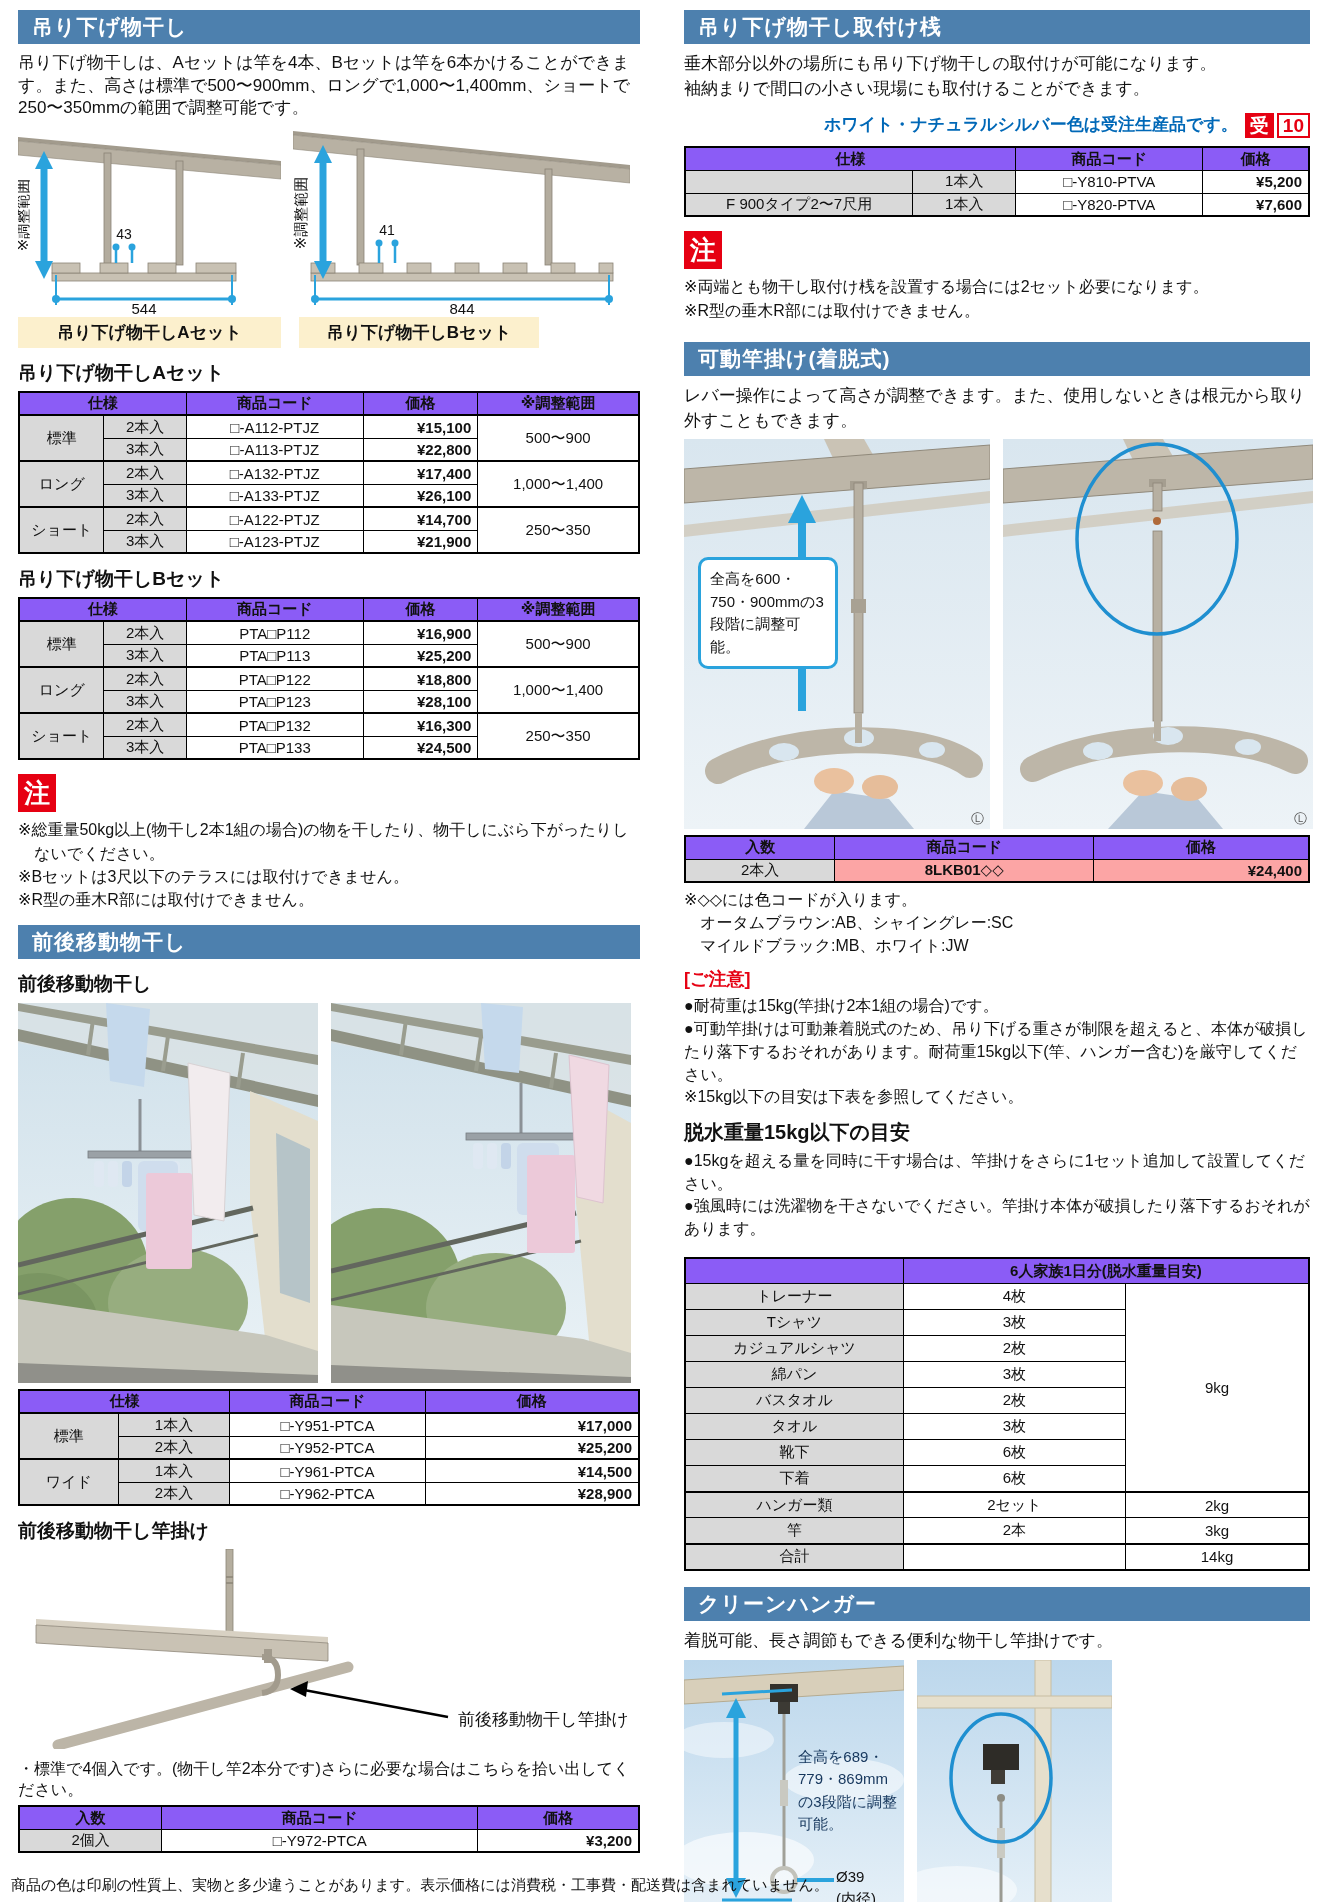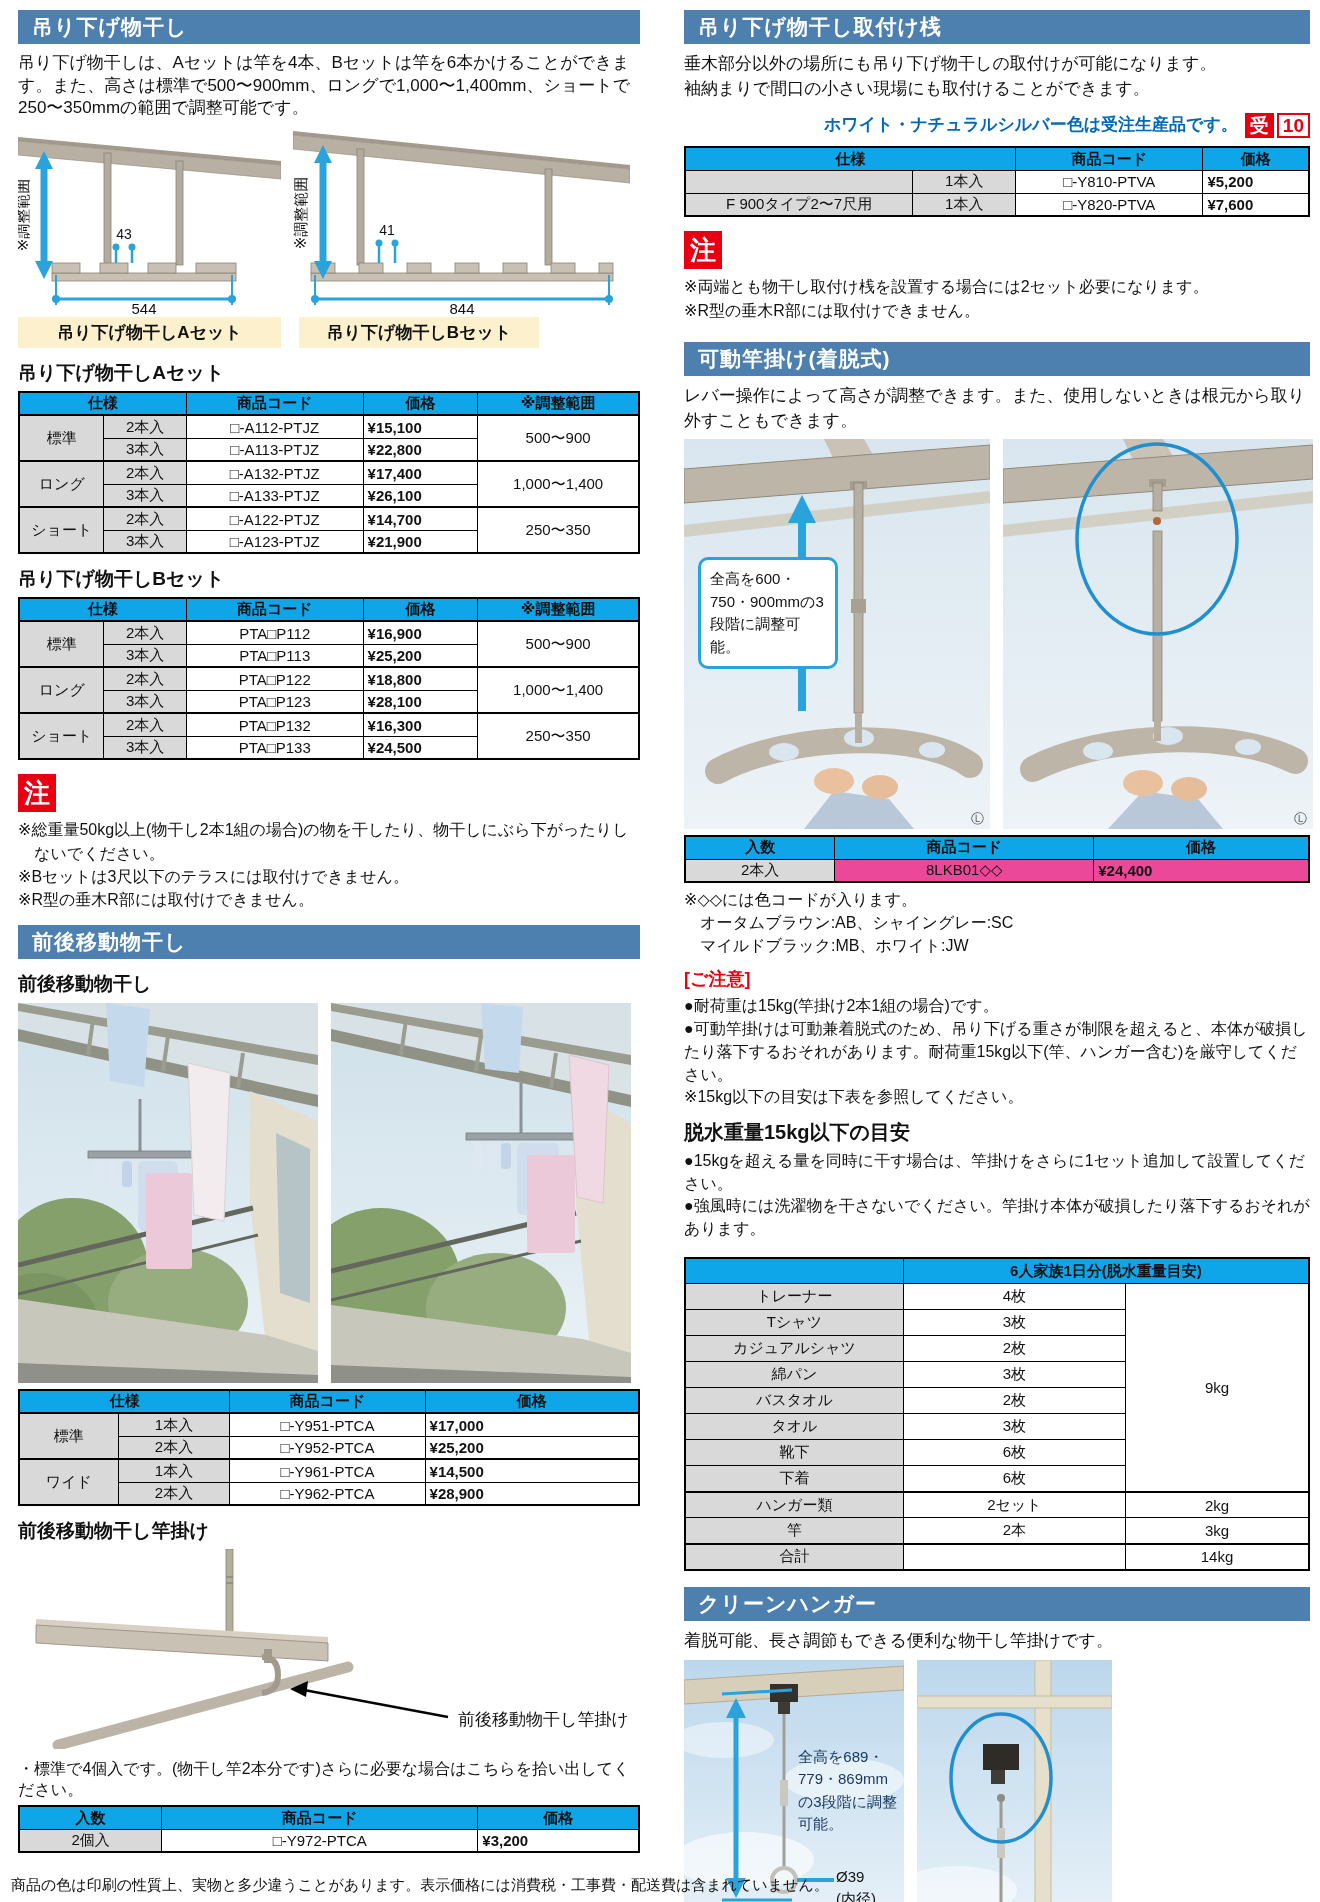--- a/index.html
+++ b/index.html
@@ -9,25 +9,25 @@
   .col-left{left:18px;width:622px;}
   .col-right{left:684px;width:626px;}
   .sec-head{background:#4d80ae;color:#fff;font-weight:bold;font-size:21px;
             padding:5px 0 5px 14px;letter-spacing:1px;line-height:1.15;}
   .intro{font-size:17px;line-height:1.32;margin:8px 0 6px 0;}
   .intro2{font-size:17px;line-height:1.45;margin:8px 0 6px 0;}
   h3.sub{font-size:19px;margin:12px 0 5px 0;font-weight:bold;}
   
   .ptable{border-collapse:collapse;width:100%;font-size:15px;border:2px solid #000;table-layout:fixed;margin:2px 0;}
   .ptable th,.ptable td{border:1px solid #000;padding:1px 4px;text-align:center;height:23px;box-sizing:border-box;overflow:hidden;}
-  .ptable th{background:#0ea5e9;font-weight:bold;}
+  .ptable th{background:#8b5cf6;font-weight:bold;}
   .ptable td.g{background:#d9d9d9;}
-  .ptable td.price{text-align:left;font-weight:bold;padding-right:6px;}
+  .ptable td.price{text-align:right;font-weight:bold;padding-right:6px;}
   .ptable tr.gtop td{border-top:2px solid #000;}
-  .ptable td.pink{background:#ec4899;}
+  .ptable td.pink{background:#fca5a5;font-weight:bold;}
   .wtable th,.wtable td{height:26px;}
   
   .dia-row{display:flex;gap:12px;margin-top:4px;}
   .cap-row{display:flex;gap:18px;margin:2px 0 4px 0;}
   .caption{background:#fcf0cd;font-weight:bold;font-size:17px;text-align:center;padding:4px 0;}
   .capA{width:263px;} .capB{width:240px;}
   .photo-row{display:flex;gap:13px;margin:6px 0;}
   .photo-wrap{position:relative;line-height:0;}
   .callout{position:absolute;background:#fff;border:3px solid #2aa3dd;border-radius:10px;
            font-size:15px;line-height:1.5;padding:8px 9px;color:#111;}

